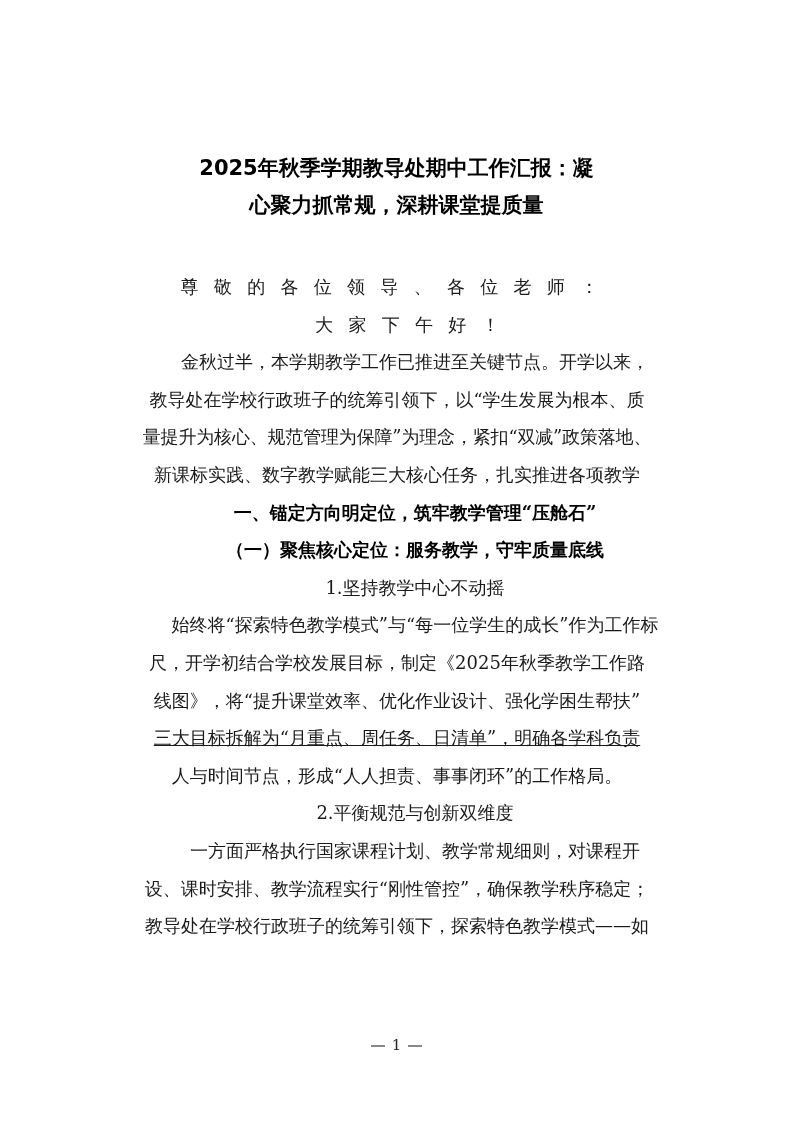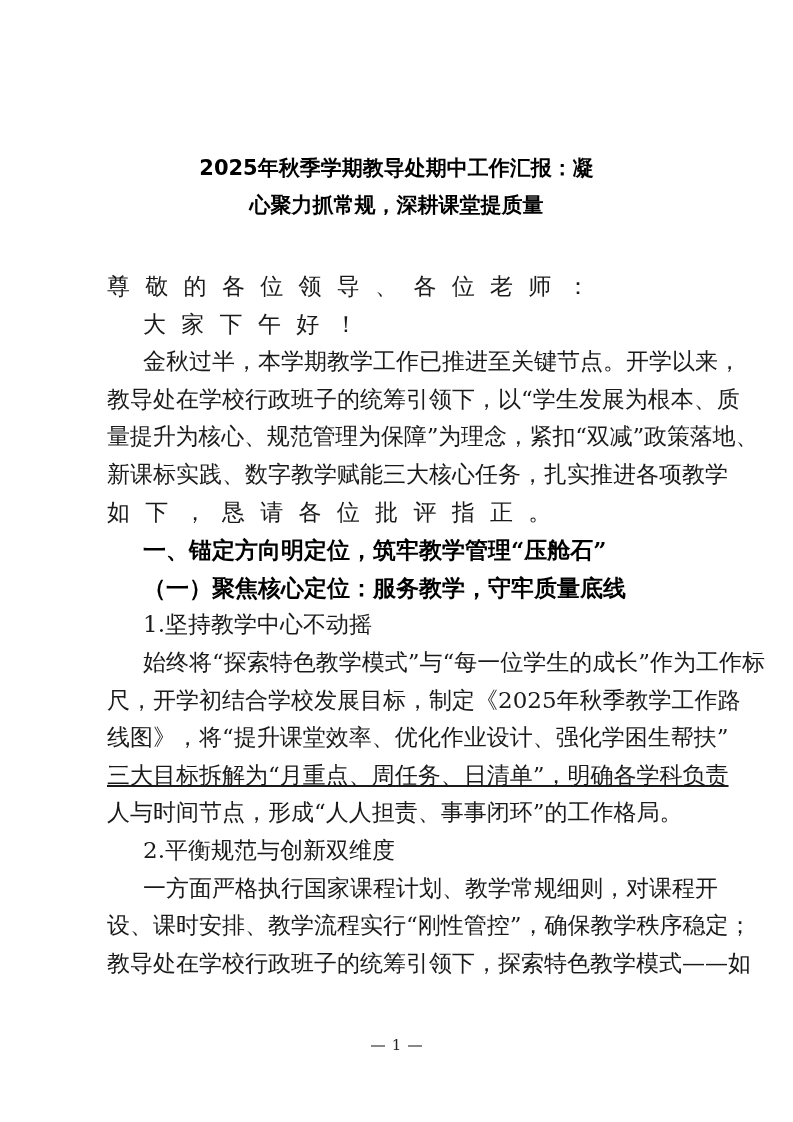--- a/index.html
+++ b/index.html
@@ -3,22 +3,22 @@
 <meta charset="utf-8">
 <style>
   html, body { margin:0; padding:0; background:#ffffff; }
   body { width:793px; height:1122px; position:relative; overflow:hidden;
          font-family: "DejaVu Serif", "Liberation Serif", serif; color:#111; }
   .page { position:absolute; left:0; top:0; width:793px; height:1122px; background:#fff; }
   .title { position:absolute; left:100px; width:593px; top:150px; text-align:center;
            font-family: "DejaVu Sans", "Liberation Sans", sans-serif; font-weight:bold;
            font-size:21px; line-height:37px; color:#000; letter-spacing:0px; }
   .body { position:absolute; left:107px; top:268px; width:580px; }
-  .line { font-size:23px; line-height:37.6px; height:37.6px; white-space:nowrap;
-          letter-spacing:15.3px; color:#1a1a1a; overflow:visible; }
+  .line { font-size:18px; line-height:37.6px; height:37.6px; white-space:nowrap;
+          letter-spacing:15.3px; color:#1a1a1a; overflow:visible;text-align:center; }
   .indent { padding-left:36px; }
   .bold { font-weight:bold; color:#000; }
   .pagenum { position:absolute; left:0; width:793px; top:1036px; text-align:center;
              font-size:15px; color:#222; }
   .pagenum .dash { display:inline-block; width:14px; height:1.5px; background:#888;
                    vertical-align:middle; margin:0 7px; }
 </style>
 </head>
 <body>
 
@@ -28,21 +28,20 @@
     <div>心聚力抓常规，深耕课堂提质量</div>
   </div>
 
   <div class="body" id="body">
       <div class="line">尊敬的各位领导、各位老师：</div>
       <div class="line indent">大家下午好！</div>
       <div class="line indent" style="letter-spacing: 0px;">金秋过半，本学期教学工作已推进至关键节点。开学以来，</div>
       <div class="line" style="letter-spacing: 0px;">教导处在学校行政班子的统筹引领下，以“学生发展为根本、质</div>
       <div class="line" style="letter-spacing: -0.16835px;">量提升为核心、规范管理为保障”为理念，紧扣“双减”政策落地、</div>
       <div class="line" style="letter-spacing: 0px;">新课标实践、数字教学赋能三大核心任务，扎实推进各项教学</div>
-      <div class="line">如下，恳请各位批评指正。</div>
       <div class="line indent bold" style="letter-spacing: 0px;">一、锚定方向明定位，筑牢教学管理“压舱石”</div>
       <div class="line indent bold" style="letter-spacing: 0px;">（一）聚焦核心定位：服务教学，守牢质量底线</div>
       <div class="line indent" style="letter-spacing: 0px;">1.坚持教学中心不动摇</div>
       <div class="line indent" style="letter-spacing: 0px;">始终将“探索特色教学模式”与“每一位学生的成长”作为工作标</div>
       <div class="line" style="letter-spacing: 0px;">尺，开学初结合学校发展目标，制定《2025年秋季教学工作路</div>
       <div class="line" style="letter-spacing: 0px;">线图》，将“提升课堂效率、优化作业设计、强化学困生帮扶”</div>
       <div class="line" style="letter-spacing: 0px; text-decoration: underline;">三大目标拆解为“月重点、周任务、日清单”，明确各学科负责</div>
       <div class="line" style="letter-spacing: 0px;">人与时间节点，形成“人人担责、事事闭环”的工作格局。</div>
       <div class="line indent" style="letter-spacing: 0px;">2.平衡规范与创新双维度</div>
       <div class="line indent" style="letter-spacing: 0px;">一方面严格执行国家课程计划、教学常规细则，对课程开</div>

